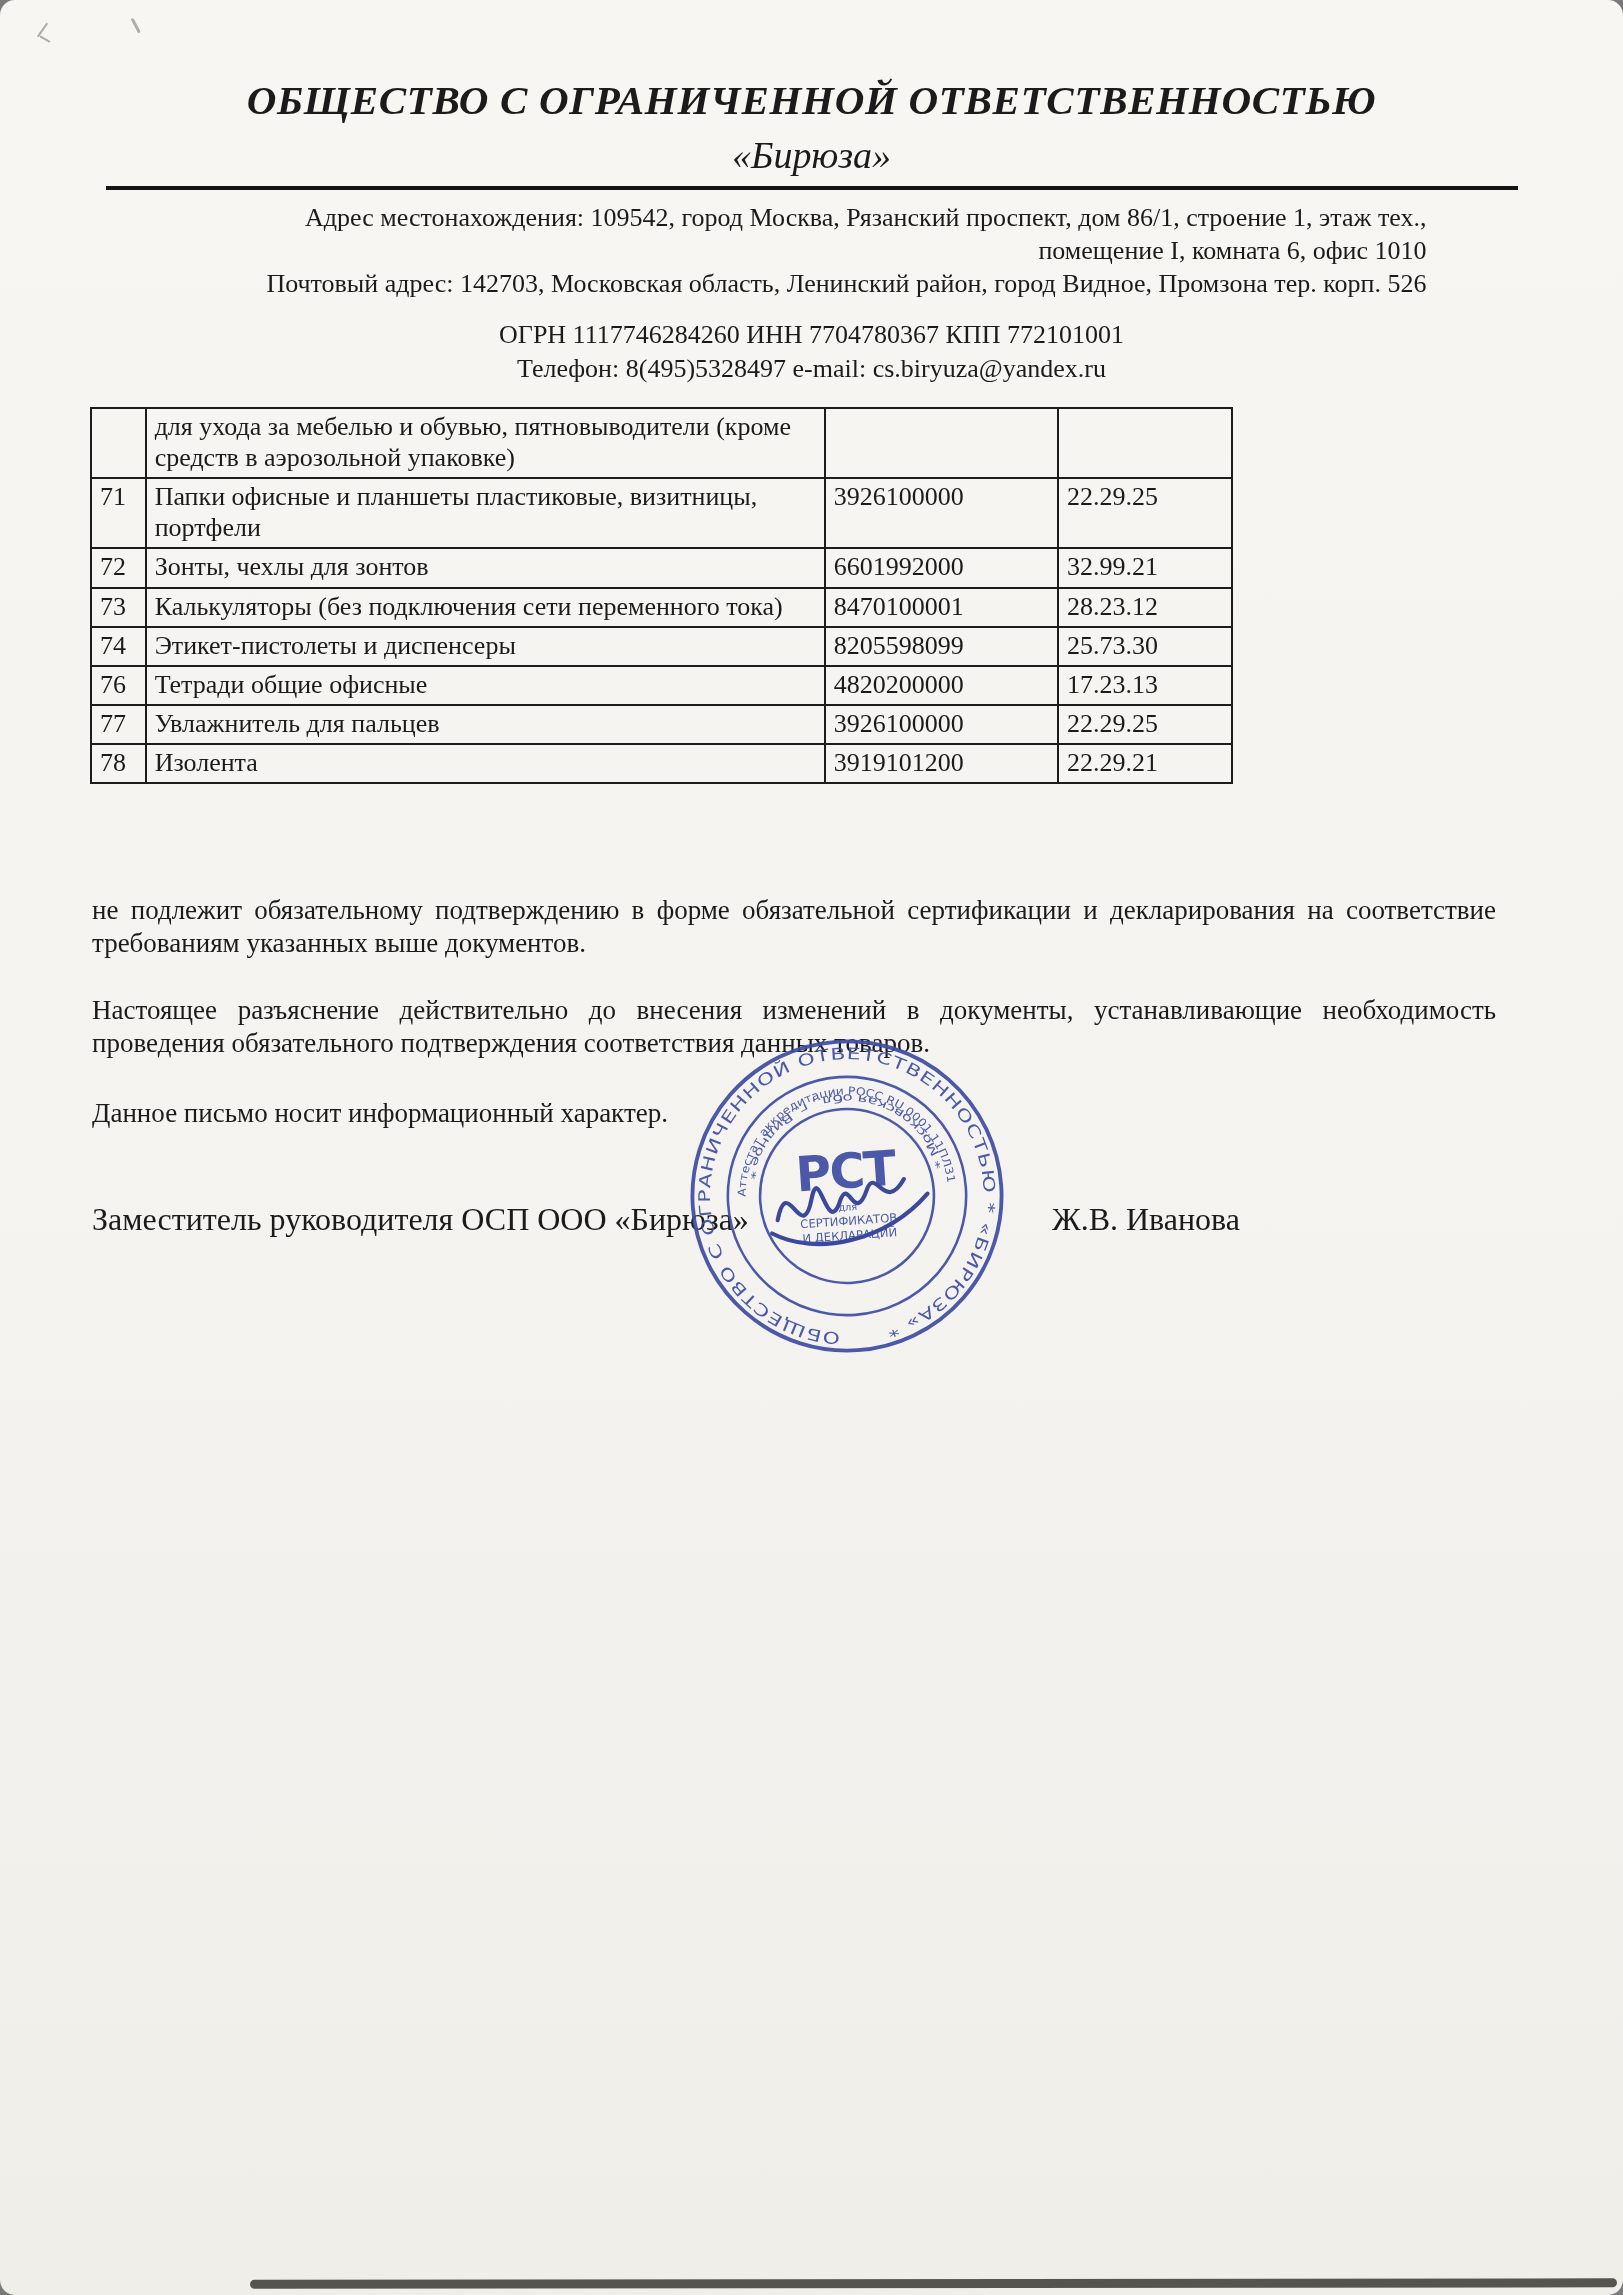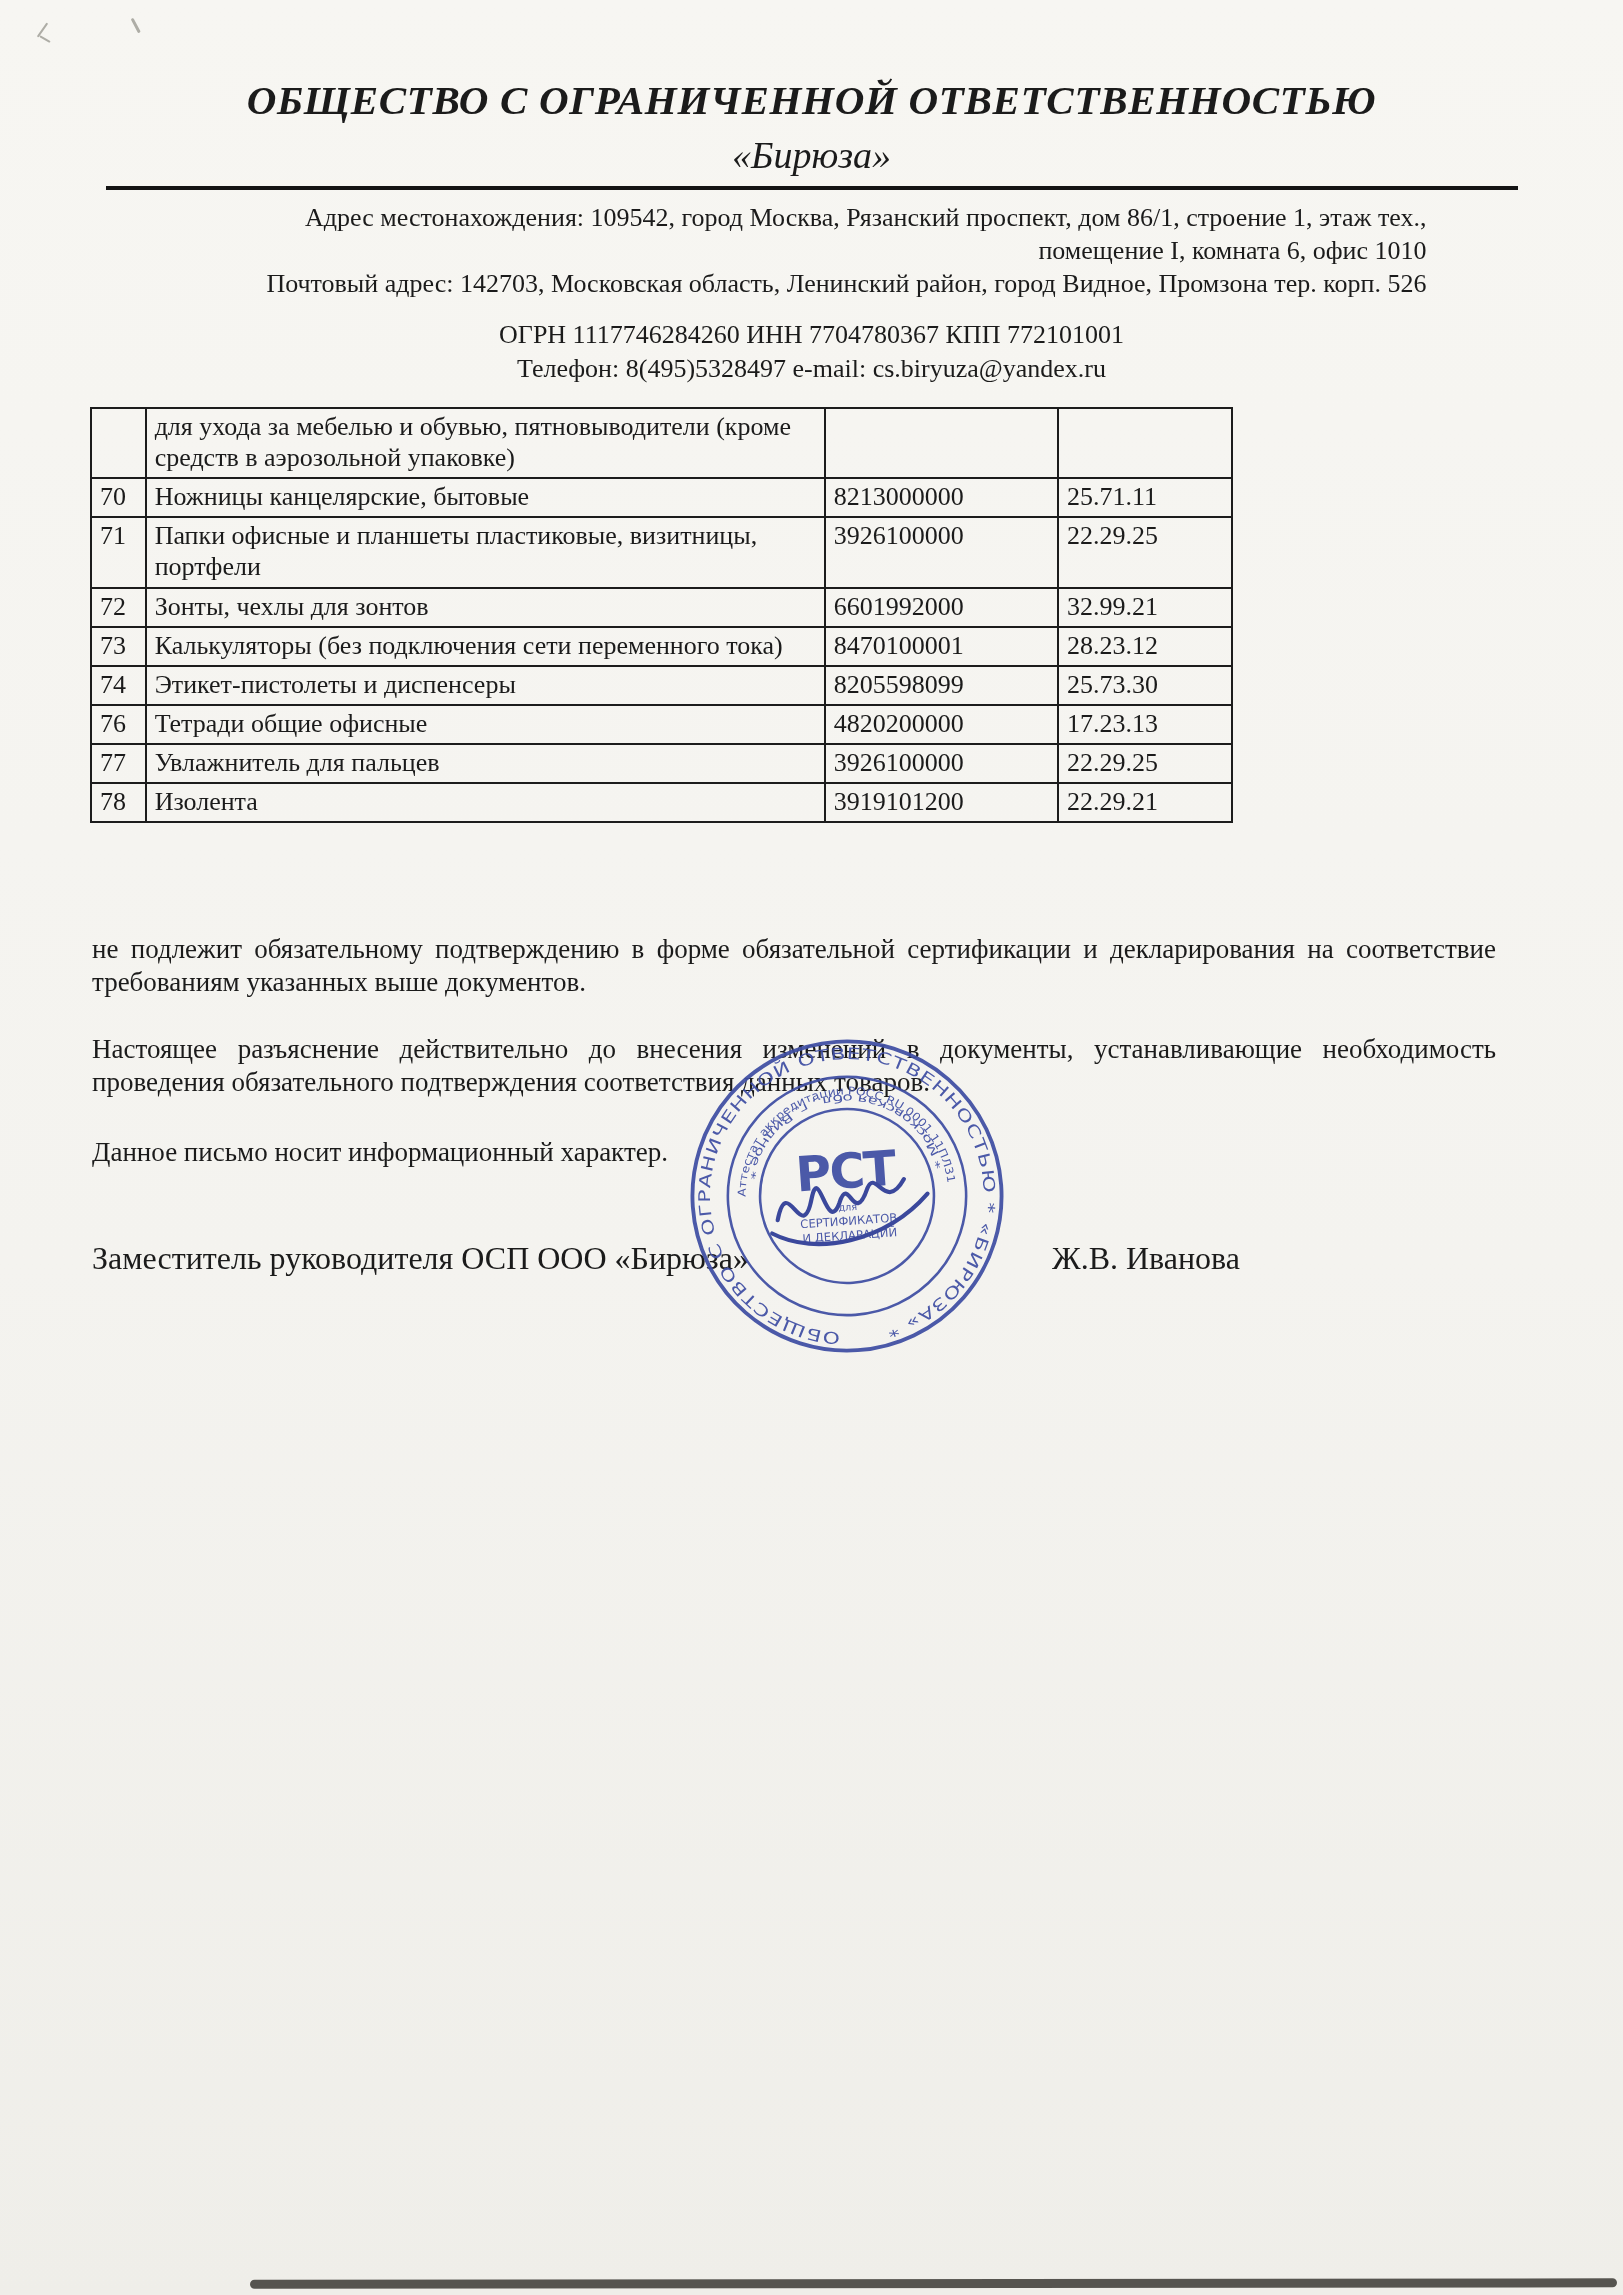--- a/index.html
+++ b/index.html
@@ -5,20 +5,21 @@
   * { margin:0; padding:0; box-sizing:border-box; }
   html,body { background:#7a7a7a; }
   .page {
     position:relative;
     width:1623px; height:2295px;
     margin:0 auto;
     background:linear-gradient(180deg,#f7f6f2 0%,#f4f3ef 55%,#efeee9 100%);
     font-family:"Liberation Serif", serif;
     color:#1b1b1b;
     overflow:hidden;
+    border-radius:15px;
   }
   
   .pencil-mark { position:absolute; background:#aeada6; border-radius:1.3px; }
   .pencil-mark.m1 { left:34px; top:29px; width:17px; height:2px; transform:rotate(-55deg); }
   .pencil-mark.m2 { left:39px; top:38px; width:11.8px; height:2px; transform:rotate(30deg); }
   .pencil-mark.m3 { left:128px; top:23.6px; width:15.7px; height:2.6px; transform:rotate(62deg); }
   .scan-bottom-bar {
     position:absolute; bottom:7.9px; left:250px; right:6.5px; height:8.5px;
     background:#56544f; border-radius:4.6px; transform:rotate(-0.06deg);
   }
@@ -104,26 +105,20 @@
         <col style="width:877px">
         <col style="width:270px">
         <col style="width:202px">
     </colgroup>
     <tbody>
       <tr>
         <td class="c-num"></td>
         <td>для ухода за мебелью и обувью, пятновыводители (кроме средств в аэрозольной упаковке)</td>
         <td></td>
         <td></td>
-      </tr>
-      <tr>
-        <td class="c-num">70</td>
-        <td>Ножницы канцелярские, бытовые</td>
-        <td>8213000000</td>
-        <td>25.71.11</td>
       </tr>
       <tr>
         <td class="c-num">71</td>
         <td>Папки офисные и планшеты пластиковые, визитницы, портфели</td>
         <td>3926100000</td>
         <td>22.29.25</td>
       </tr>
       <tr>
         <td class="c-num">72</td>
         <td>Зонты, чехлы для зонтов</td>

